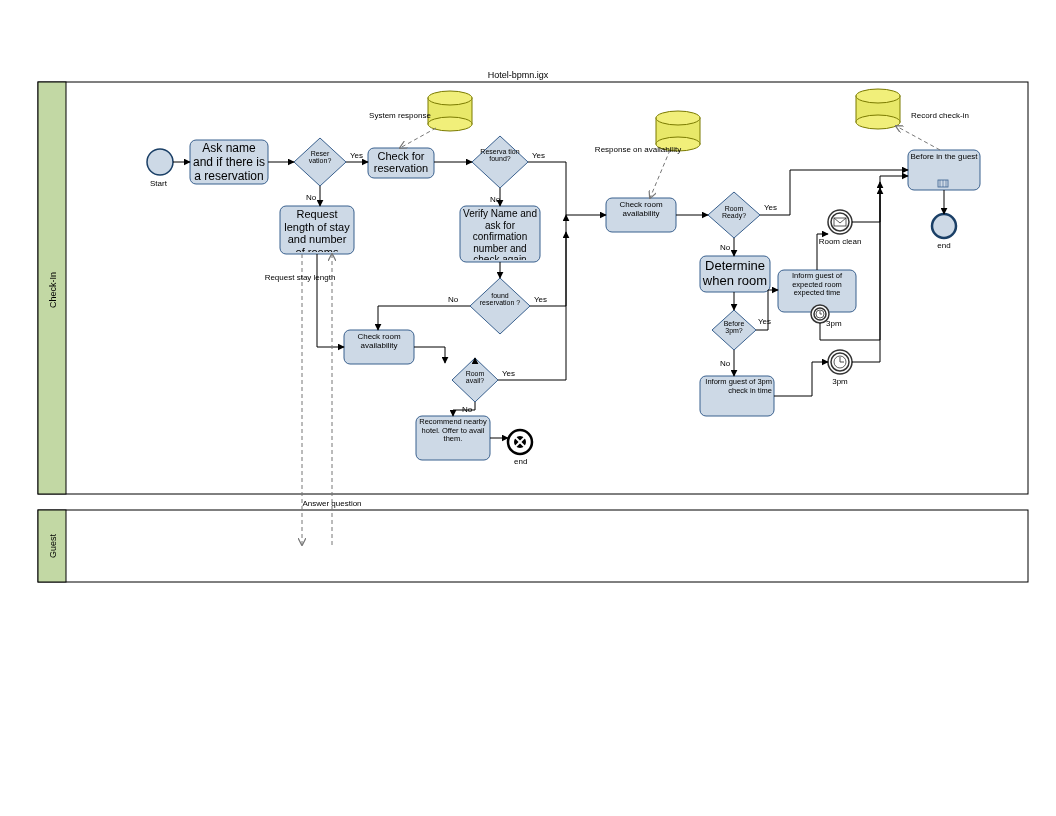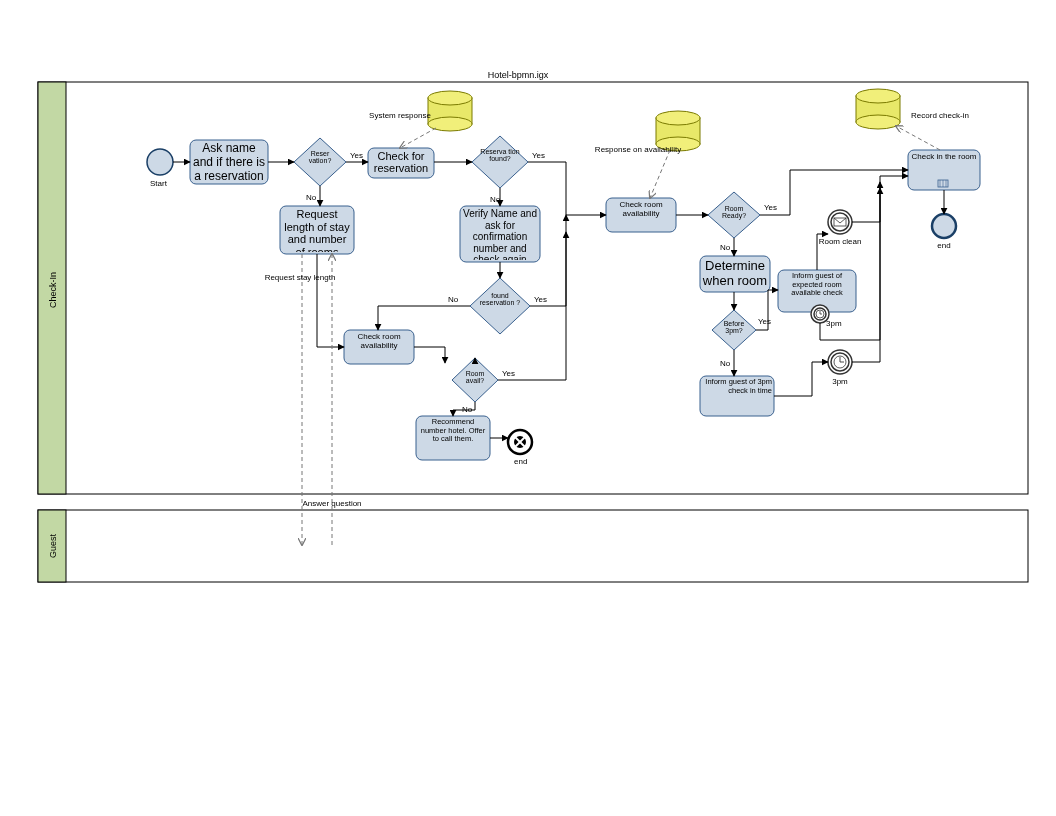--- a/index.html
+++ b/index.html
@@ -103,21 +103,21 @@
     <foreignObject x="346" y="332" width="66" height="30"><div xmlns="http://www.w3.org/1999/xhtml" style="font-size:8px;text-align:center">Check room availability</div></foreignObject>
   </g>
 
   <g>
     <polygon class="gw-diamond" points="475,358 498,380 475,402 452,380"></polygon>
     <foreignObject x="458" y="370" width="34" height="22"><div xmlns="http://www.w3.org/1999/xhtml" style="font-size:7px;text-align:center">Room avail?</div></foreignObject>
   </g>
 
   <g>
     <rect class="task-rect" x="416" y="416" width="74" height="44"></rect>
-    <foreignObject x="418" y="418" width="70" height="40"><div xmlns="http://www.w3.org/1999/xhtml" style="font-size:7.5px;text-align:center;line-height:1.15">Recommend number hotel. Offer to call them.</div></foreignObject>
+    <foreignObject x="418" y="418" width="70" height="40"><div xmlns="http://www.w3.org/1999/xhtml" style="font-size:7.5px;text-align:center;line-height:1.15">Recommend nearby hotel. Offer to avail them.</div></foreignObject>
   </g>
 
   <g>
     <circle class="term-outer" cx="520" cy="442" r="12"></circle>
     <circle cx="520" cy="442" r="6" fill="#000"></circle>
     <line x1="514" y1="436" x2="526" y2="448" stroke="#fff" stroke-width="2"></line>
     <line x1="526" y1="436" x2="514" y2="448" stroke="#fff" stroke-width="2"></line>
   </g>
   <text class="lbl" x="514" y="464"><tspan>end</tspan></text>
 
@@ -136,21 +136,21 @@
     <foreignObject x="702" y="258" width="66" height="32"><div xmlns="http://www.w3.org/1999/xhtml" style="font-size:13px;text-align:center">Determine when room is ready</div></foreignObject>
   </g>
 
   <g>
     <polygon class="gw-diamond" points="734,310 756,330 734,350 712,330"></polygon>
     <foreignObject x="718" y="320" width="32" height="20"><div xmlns="http://www.w3.org/1999/xhtml" style="font-size:7px;text-align:center">Before 3pm?</div></foreignObject>
   </g>
 
   <g>
     <rect class="task-rect" x="778" y="270" width="78" height="42"></rect>
-    <foreignObject x="780" y="272" width="74" height="38"><div xmlns="http://www.w3.org/1999/xhtml" style="font-size:7.5px;text-align:center;line-height:1.15">Inform guest of expected room available check</div></foreignObject>
+    <foreignObject x="780" y="272" width="74" height="38"><div xmlns="http://www.w3.org/1999/xhtml" style="font-size:7.5px;text-align:center;line-height:1.15">Inform guest of expected room expected time</div></foreignObject>
   </g>
 
   <g>
     <circle class="inter-outer" cx="820" cy="314" r="9"></circle>
     <circle class="inter-inner" cx="820" cy="314" r="6"></circle>
     <circle cx="820" cy="314" r="4" fill="none" stroke="#333" stroke-width="0.8"></circle>
     <line x1="820" y1="314" x2="820" y2="311" stroke="#333" stroke-width="0.8"></line>
     <line x1="820" y1="314" x2="822" y2="314" stroke="#333" stroke-width="0.8"></line>
   </g>
   <text class="lbl" x="826" y="326"><tspan>3pm</tspan></text>
@@ -173,21 +173,21 @@
     <circle class="inter-outer" cx="840" cy="362" r="12"></circle>
     <circle class="inter-inner" cx="840" cy="362" r="9"></circle>
     <circle cx="840" cy="362" r="6" fill="#fff" stroke="#333" stroke-width="0.8"></circle>
     <line x1="840" y1="362" x2="840" y2="357" stroke="#333" stroke-width="0.9"></line>
     <line x1="840" y1="362" x2="844" y2="362" stroke="#333" stroke-width="0.9"></line>
   </g>
   <text class="lbl" text-anchor="middle" x="840" y="384"><tspan>3pm</tspan></text>
 
   <g>
     <rect class="task-rect" x="908" y="150" width="72" height="40"></rect>
-    <foreignObject x="910" y="152" width="68" height="28"><div xmlns="http://www.w3.org/1999/xhtml" style="font-size:8px;text-align:center">Check in the room</div></foreignObject>
+    <foreignObject x="910" y="152" width="68" height="28"><div xmlns="http://www.w3.org/1999/xhtml" style="font-size:8px;text-align:center">Before in the guest</div></foreignObject>
     <rect x="938" y="180" width="10" height="7" fill="none" stroke="#39608e" stroke-width="0.8"></rect>
     <line x1="940" y1="180" x2="940" y2="187" stroke="#39608e" stroke-width="0.6"></line>
     <line x1="943" y1="180" x2="943" y2="187" stroke="#39608e" stroke-width="0.6"></line>
     <line x1="946" y1="180" x2="946" y2="187" stroke="#39608e" stroke-width="0.6"></line>
   </g>
 
   <circle class="end-ev-outer" cx="944" cy="226" r="12"></circle>
   <text class="lbl" text-anchor="middle" x="944" y="248"><tspan>end</tspan></text>
 
   <path class="edge" d="M173,162 H190"></path>

